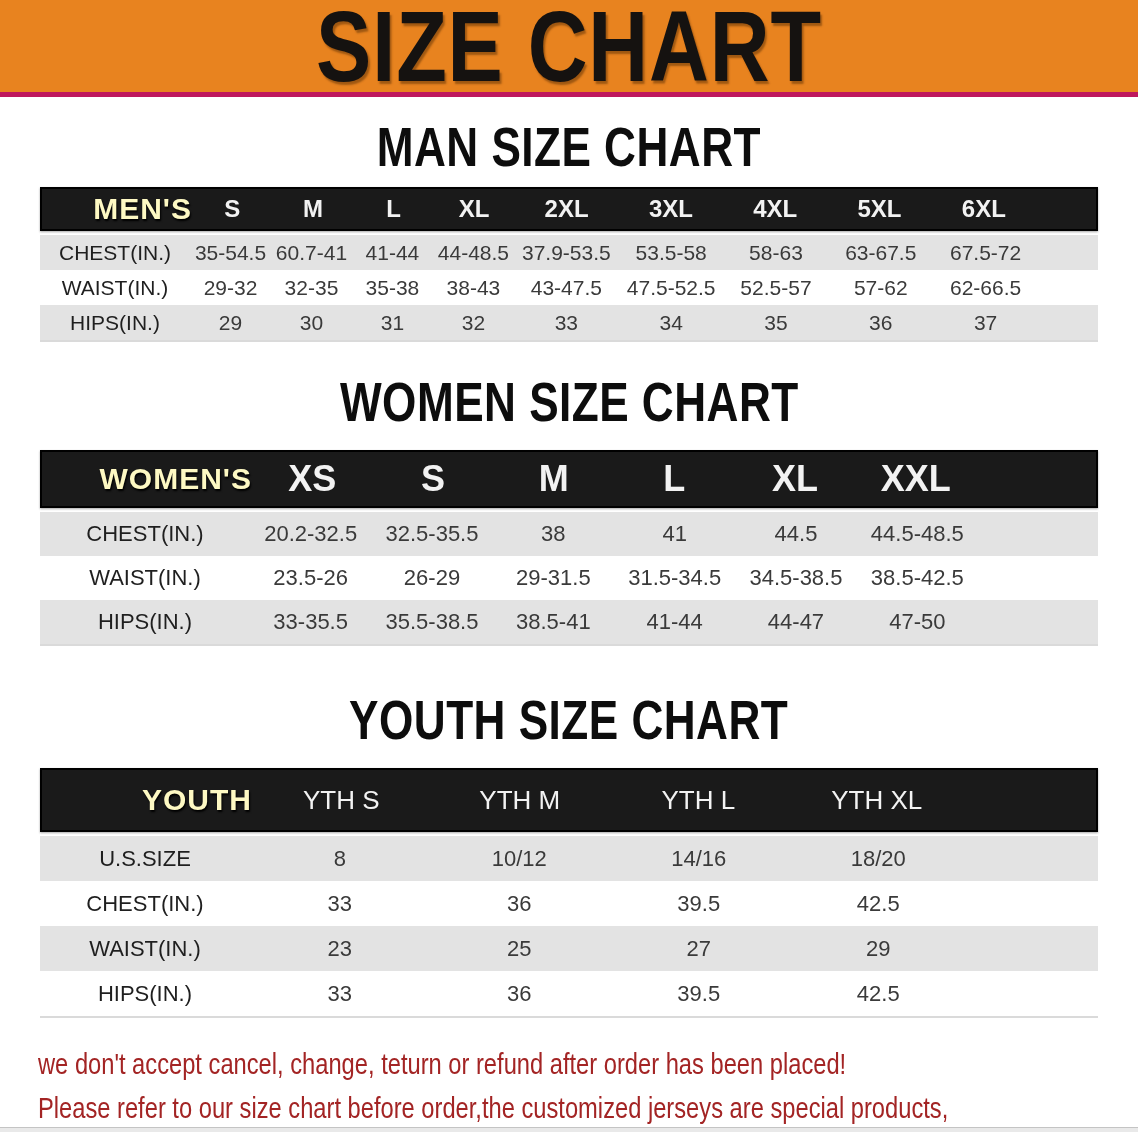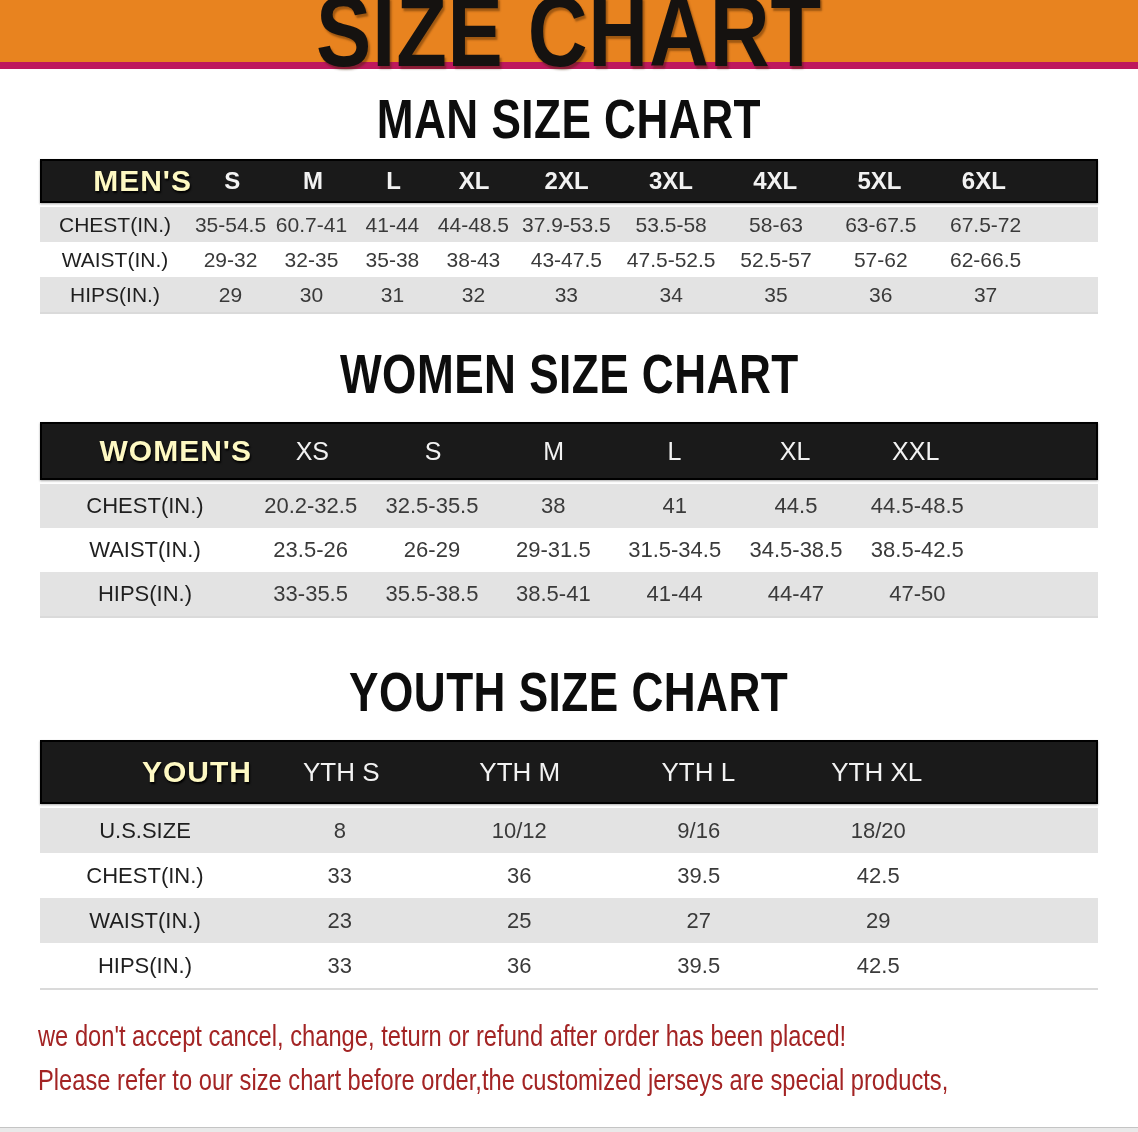--- a/index.html
+++ b/index.html
@@ -4,23 +4,23 @@
 <style>
   * { margin:0; padding:0; box-sizing:border-box; }
   html,body { background:#ffffff; }
   .page {
     width:1138px; height:1132px; position:relative; overflow:hidden;
     background:#ffffff;
     font-family:"Liberation Sans","DejaVu Sans",sans-serif;
   }
   
   .banner {
-    height:69px; background:var(--banner-bg,#e8831f);
+    height:97px; background:var(--banner-bg,#e8831f);
     display:flex; align-items:center; justify-content:center;
-    border-bottom:7px solid #be185d;
+    border-bottom:5px solid #be185d;
   }
   .banner-title {
     display:inline-block; font-size:92px; font-weight:bold; line-height:1;
     color:#151210; letter-spacing:1px;
     transform:scale(0.9,1.08);
     text-shadow:2px 3px 2px rgba(70,35,0,0.45);
     white-space:nowrap;
   }
   
   .sec-heading { text-align:center; line-height:50px; height:50px; }
@@ -52,21 +52,21 @@
   .t-women .row:not(.thead) { height:44px; }
   .t-youth .row:not(.thead) { height:45px; }
   .label { flex:0 0 150px; text-align:center; }
   .t-women .label, .t-youth .label { flex:0 0 210px; }
   .thead .label {
     text-align:right; padding-left:20px; font-weight:800; font-size:30px;
     letter-spacing:1px; color:#fef9c3; text-shadow:1px 2px 2px #000;
   }
   .cell { flex:1; text-align:center; }
   .thead .cell { font-size:24px; font-weight:600; color:#f2f2f2; }
-  .t-women .thead .cell { font-size:25px; font-weight:400; }
+  .t-women .thead .cell { font-size:36px; font-weight:700; }
   .t-youth .thead .cell { font-size:26px; font-weight:500; }
   .row:not(.thead) .label { font-size:21px; color:#1f1f1f; }
   .t-women .row:not(.thead) .label, .t-youth .row:not(.thead) .label { font-size:22px; }
   .row:not(.thead) .cell { font-size:21px; color:#3a3a3a; }
   .t-women .row:not(.thead) .cell, .t-youth .row:not(.thead) .cell { font-size:22px; }
   .spacer { flex:0 0 0; }
   .t-men .spacer   { flex:0 0 60px; }
   .t-women .spacer { flex:0 0 120px; }
   .t-youth .spacer { flex:0 0 130px; }
   
@@ -209,21 +209,21 @@
       <div class="cell">YTH S</div>
       <div class="cell">YTH M</div>
       <div class="cell">YTH L</div>
       <div class="cell">YTH XL</div>
       <div class="spacer"></div>
     </div>
     <div class="row">
       <div class="label">U.S.SIZE</div>
       <div class="cell">8</div>
       <div class="cell">10/12</div>
-      <div class="cell">9/16</div>
+      <div class="cell">14/16</div>
       <div class="cell">18/20</div>
       <div class="spacer"></div>
     </div>
     <div class="row">
       <div class="label">CHEST(IN.)</div>
       <div class="cell">33</div>
       <div class="cell">36</div>
       <div class="cell">39.5</div>
       <div class="cell">42.5</div>
       <div class="spacer"></div>

